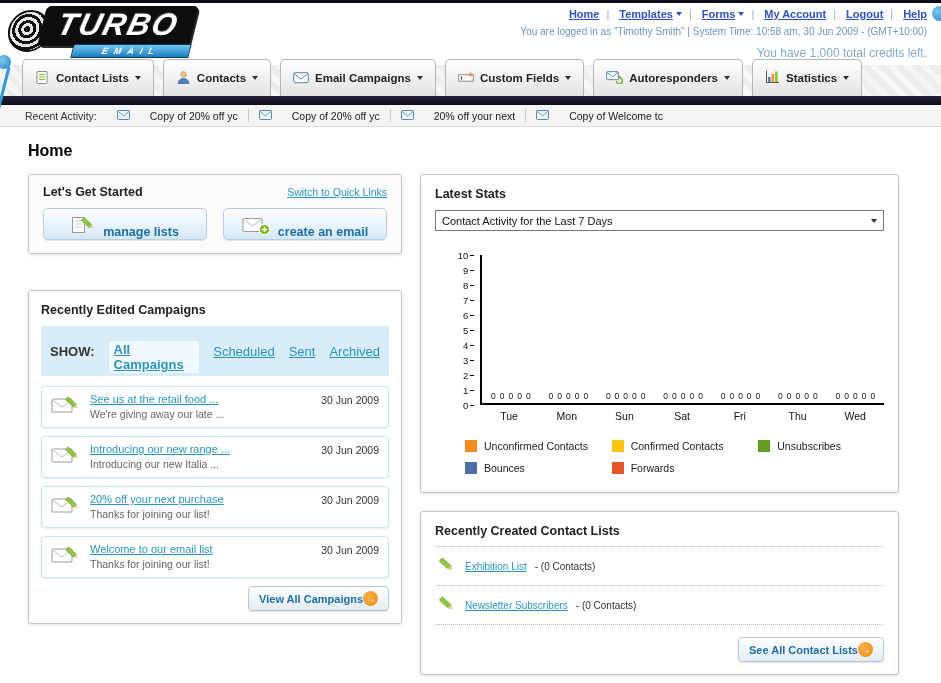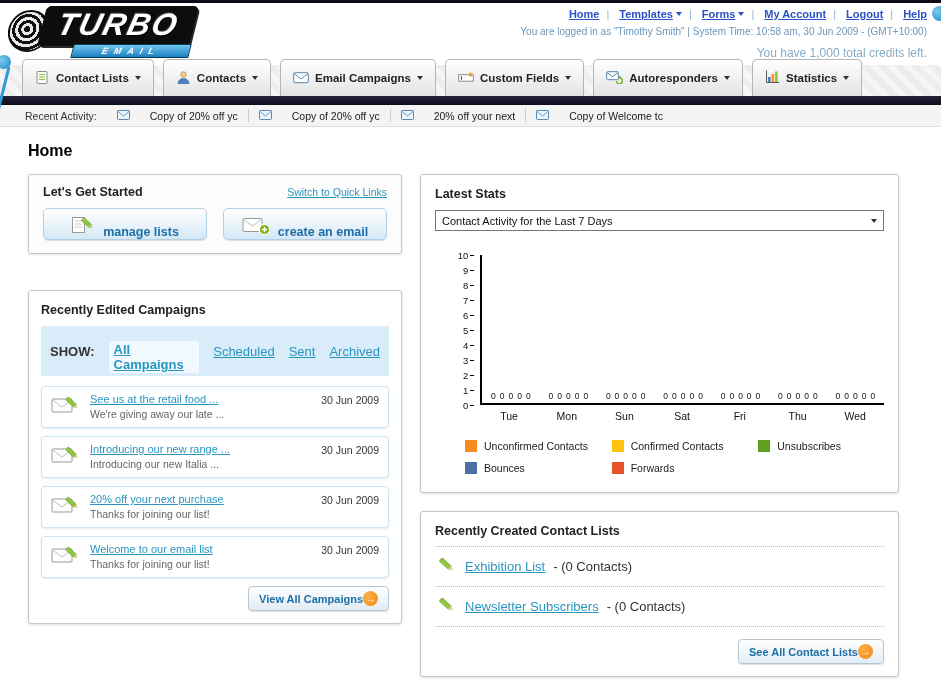--- a/index.html
+++ b/index.html
@@ -127,21 +127,21 @@
   .x-labels div { flex:1; text-align:center; font-size:10.5px; color:#111; }
   .legend { margin:18px 0 2px 30px; display:flex; flex-wrap:wrap; width:440px; }
   .legend-item { width:33.33%; display:flex; align-items:center; gap:7px; font-size:10.5px;
     margin-bottom:10px; color:#222; }
   .swatch { width:12px; height:12px; display:inline-block; flex:none; }
 
   
   .contact-lists { margin-top:18px; padding:12px 14px; }
   .cl-items { margin-top:8px; border-bottom:1px dotted #b9b9b9; }
   .cl-item { display:flex; align-items:center; gap:8px; padding:8px 2px; border-top:1px dotted #b9b9b9;
-    font-size:13px; }
+    font-size:10px; }
   .cl-item a { color:#2a96c0; }
   .cl-count { color:#333; }
 </style>
 </head>
 <body>
 
 <div class="deco-dot-right"></div>
 <div class="deco-dot-left"></div>
 <div class="deco-line-left"></div>
 

